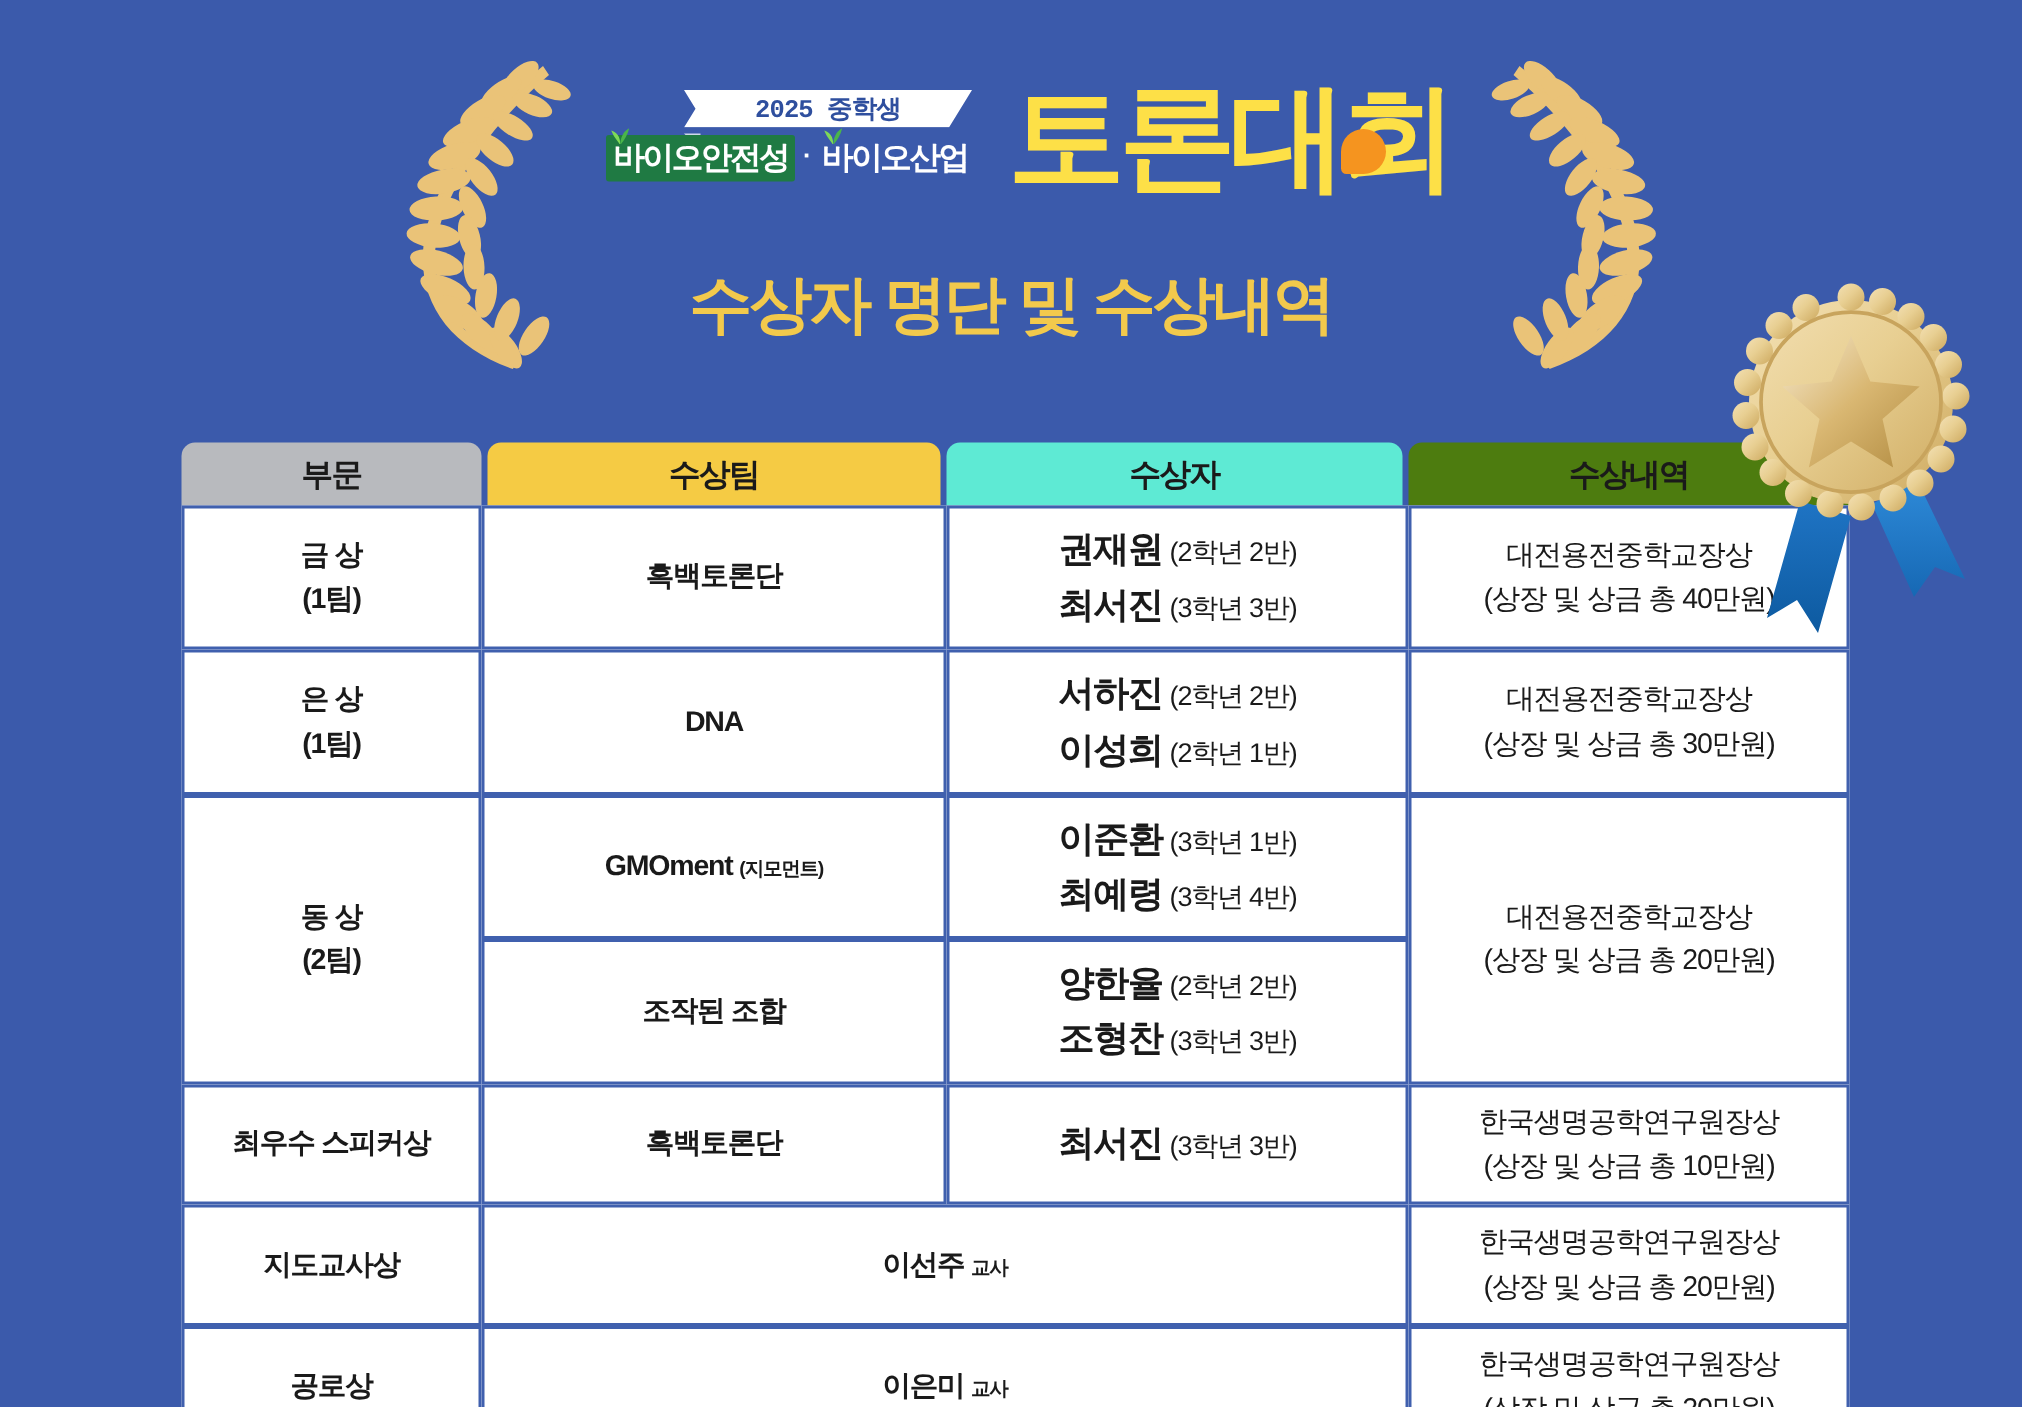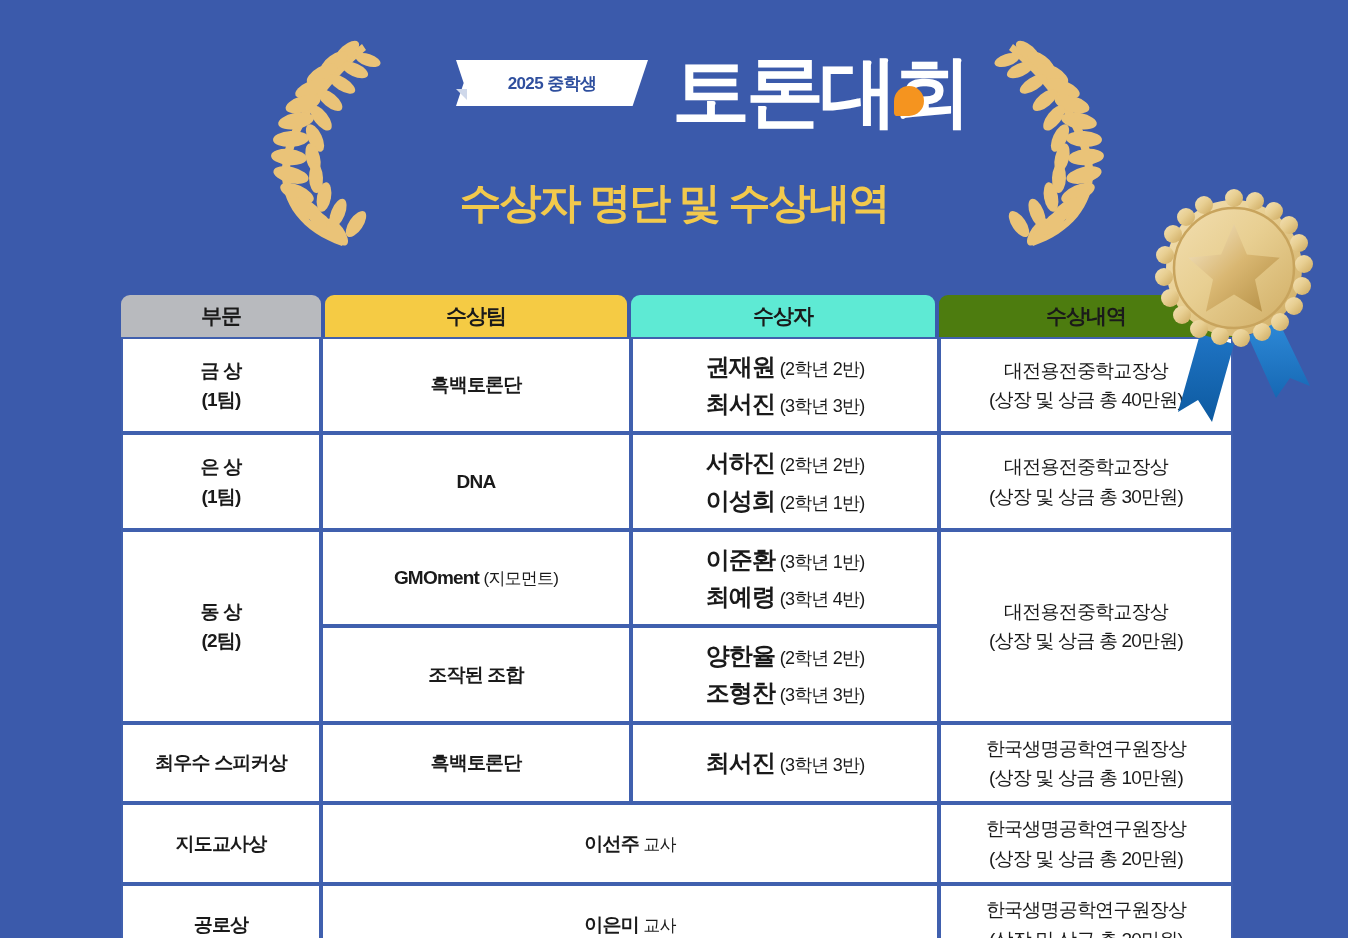--- a/index.html
+++ b/index.html
@@ -33,27 +33,28 @@
   .logo-block {
     position: absolute;
     left: 404px;
     top: 60px;
     width: 270px;
   }
 
   .ribbon-banner {
     position: relative;
     background: #ffffff;
-    height: 46px;
+    height: 25px;
     width: 192px;
     margin-left: 52px;
     clip-path: polygon(0 0, 100% 0, 92% 100%, 0% 100%, 4% 50%);
     display: flex;
     align-items: center;
     justify-content: center;
+    font-family: Liberation Mono, monospace;
   }
   .ribbon-banner .bnr-txt {
     font-size: 17px;
     font-weight: bold;
     color: #2f4f9e;
     letter-spacing: -0.6px;
     white-space: nowrap;
   }
   .ribbon-tail {
     position: absolute;
@@ -100,21 +101,21 @@
     line-height: 1;
     padding-bottom: 4px;
   }
 
   .main-title {
     position: absolute;
     left: 672px;
     top: 52px;
     font-size: 78px;
     font-weight: bold;
-    color: #ffffff;
+    color: #fde047;
     letter-spacing: -4px;
     line-height: 1;
     white-space: nowrap;
   }
   .title-dot {
     position: absolute;
     left: 222px;
     top: 34px;
     width: 30px;
     height: 30px;
@@ -187,21 +188,21 @@
   }
   td.part {
     background: #e6e6e6;
     font-size: 22px;
     font-weight: bold;
     letter-spacing: -0.5px;
     margin-top: 16px;
   }
   td.part .sub { font-size: 19px; font-weight: bold; display: block; }
   td.team { font-weight: bold; font-size: 20px; }
-  td.team .alias { font-weight: normal; font-size: 17px; }
+  td.team .alias { font-weight: bold; font-size: 13px; }
   td.names .nm { font-weight: bold; font-size: 24px; }
   td.names .cls { font-weight: normal; font-size: 18px; }
   td.desc { font-weight: normal; font-size: 19px; }
   td.desc .amt { display: block; }
   .line { display: block; }
 </style>
 </head>
 <body>
 
 <div class="header">
@@ -272,20 +273,37 @@
         <ellipse cx="106" cy="196" rx="15" ry="7" transform="rotate(124 106 196)"></ellipse>
       </g>
     </g>
   </svg>
 
   <div class="logo-block">
     <div class="ribbon-banner">
       <span class="bnr-txt">2025 중학생</span>
     </div>
     <div class="ribbon-tail"></div>
+    <div class="bio-line">
+      <span class="bio-chip">
+        <svg class="sprout" viewBox="0 0 13 12">
+          <path d="M6.5 12 C6.5 7 4 4 0.5 3 C2 7 4 9 6 12 Z" fill="#7ed957"></path>
+          <path d="M6.5 12 C7 6 9.5 3 12.5 1.5 C11.5 6 9 9.5 7 12 Z" fill="#4ab54a"></path>
+        </svg>
+        <span>바이오안전성</span>
+      </span>
+      <span class="bio-dot">·</span>
+      <span class="bio-chip plain">
+        <svg class="sprout" viewBox="0 0 13 12">
+          <path d="M6.5 12 C6.5 7 4 4 0.5 3 C2 7 4 9 6 12 Z" fill="#7ed957"></path>
+          <path d="M6.5 12 C7 6 9.5 3 12.5 1.5 C11.5 6 9 9.5 7 12 Z" fill="#4ab54a"></path>
+        </svg>
+        <span>바이오산업</span>
+      </span>
+    </div>
   </div>
 
   <div class="main-title">
     <span>토론대회</span>
     <span class="title-dot"></span>
   </div>
 
   <div class="subtitle">수상자 명단 및 수상내역</div>
 </div>
 

